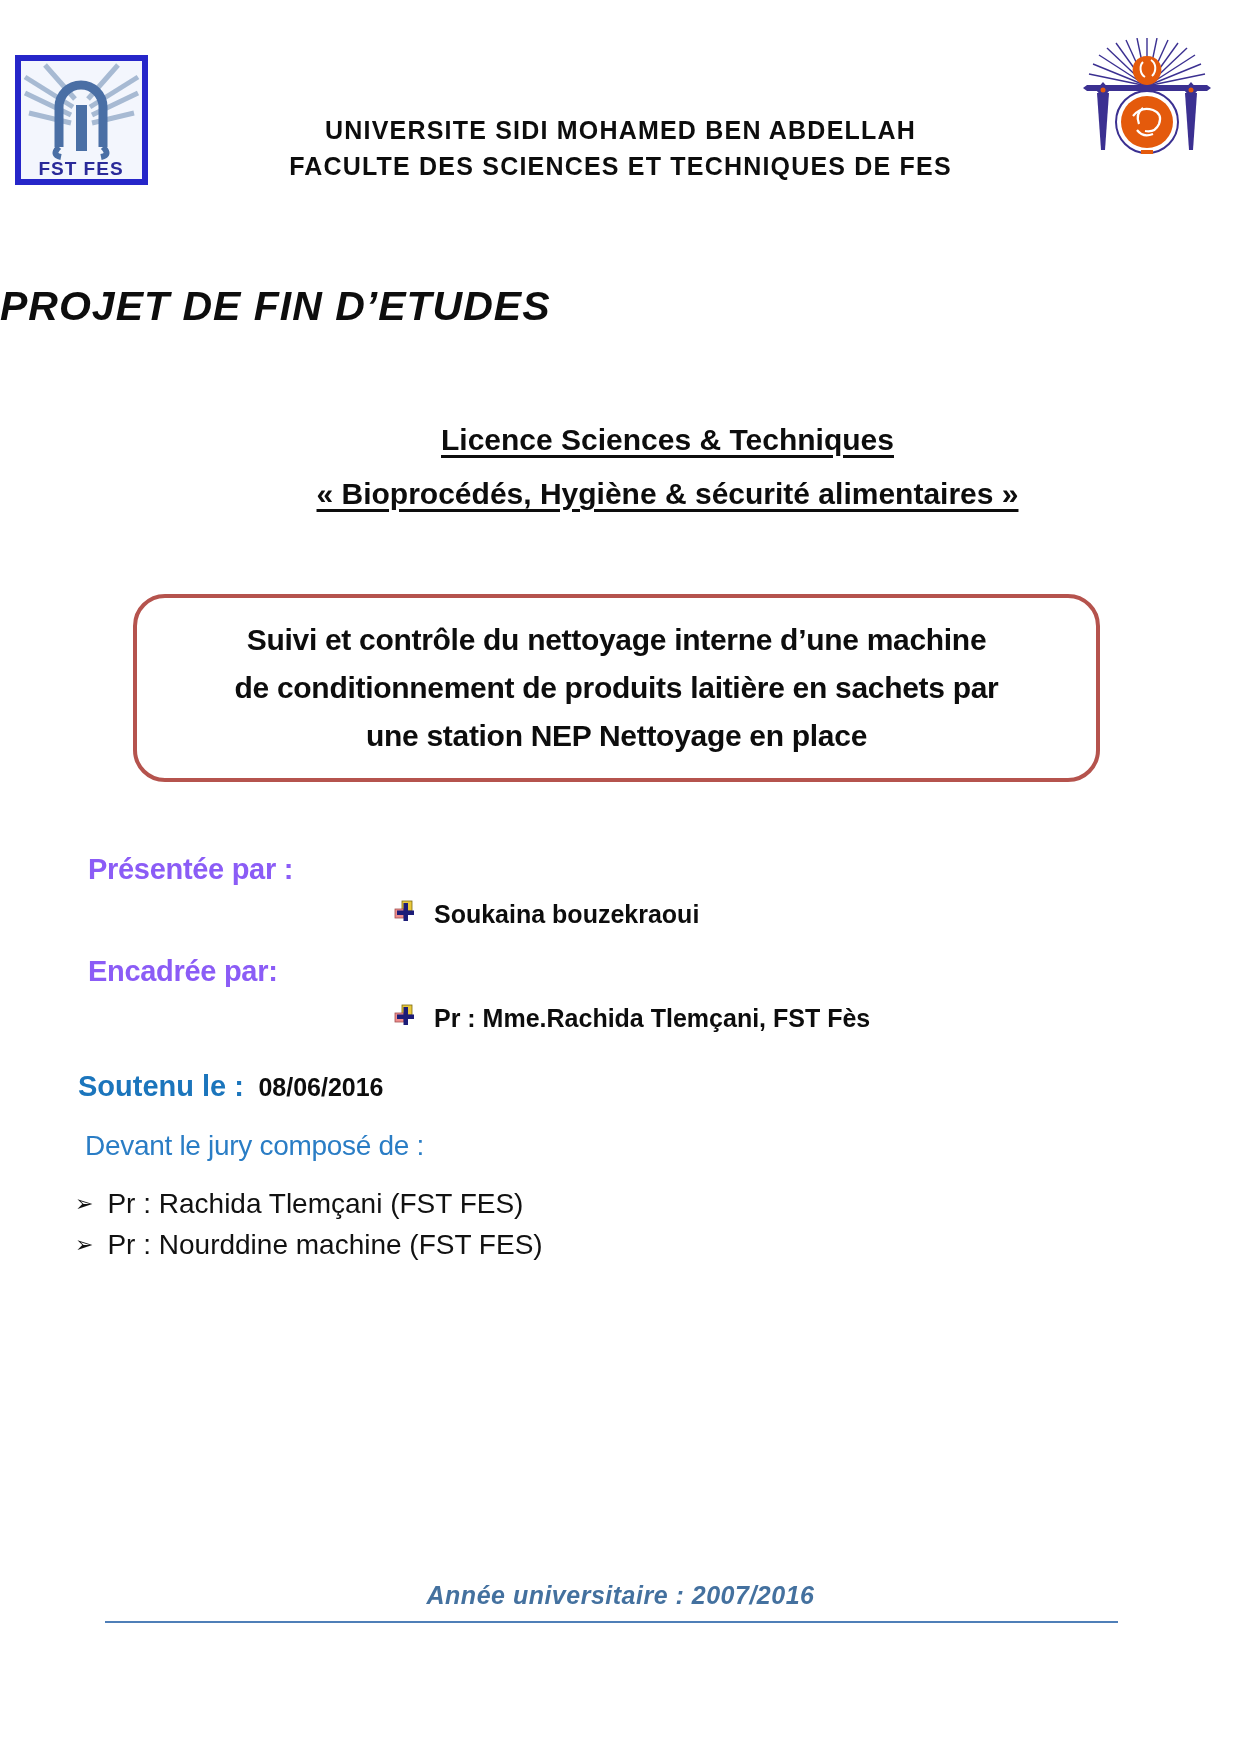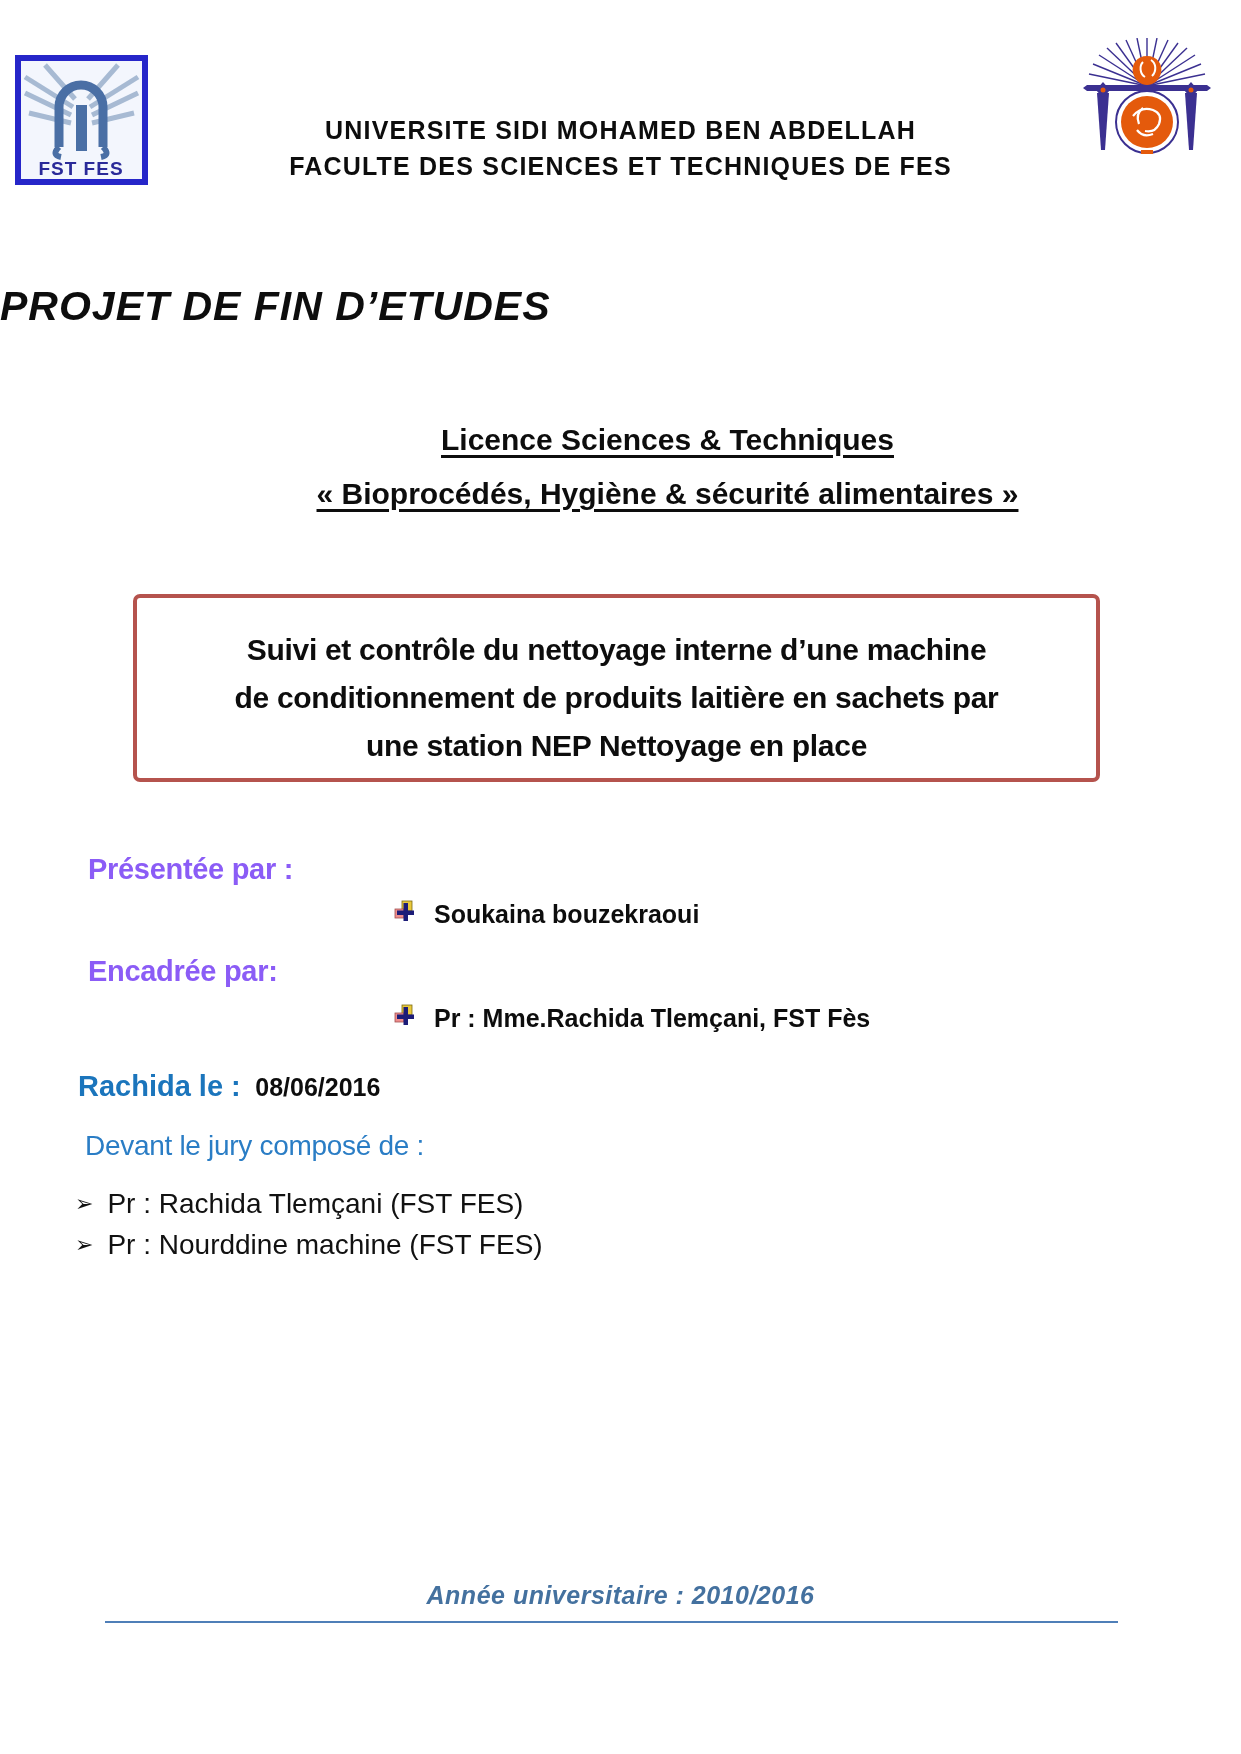--- a/index.html
+++ b/index.html
@@ -22,23 +22,23 @@
   .subtitle{
     position:absolute;left:0;width:1241px;text-align:center;
     font-size:30px;font-weight:bold;color:#0d0d0d;padding-left:47px;
   }
   .subtitle span{text-decoration:underline;text-underline-offset:5px;}
   .subtitle1{top:423px;}
   .subtitle2{top:477px;}
   
   .title-box{
     position:absolute;left:133px;top:594px;width:967px;height:188px;
-    border:4px solid #b5534d;border-radius:7px;background:#ffffff;
+    border:4px solid #b5534d;border-radius:32px;background:#ffffff;
     display:flex;flex-direction:column;justify-content:flex-start;
-    padding-top:28px;box-sizing:border-box;
+    padding-top:18px;box-sizing:border-box;
   }
   .title-box .box-line{
     text-align:center;font-size:30px;font-weight:bold;color:#0d0d0d;
     line-height:48px;letter-spacing:-0.3px;
   }
   
   .blue-heading{
     position:absolute;font-size:29px;font-weight:bold;color:#8b5cf6;letter-spacing:-0.3px;
   }
   .lbl-presentee{left:88px;top:853px;}
@@ -183,33 +183,33 @@
     <svg class="flower" viewBox="0 0 22 22">
       <rect x="8" y="1" width="10" height="10" fill="#e9c93b" stroke="#7a6a12" stroke-width="0.8"></rect>
       <rect x="1" y="9" width="9" height="9" fill="#ef8d8d" stroke="#a05050" stroke-width="0.8"></rect>
       <rect x="9.5" y="3" width="4.5" height="18" fill="#1c1c78"></rect>
       <rect x="3" y="10.5" width="17" height="4.5" fill="#1c1c78"></rect>
     </svg>
     <span class="item-text">Pr : Mme.Rachida Tlemçani, FST Fès</span>
   </div>
 
   <div class="defense-line">
-    <span class="blue">Rachida le :</span>
+    <span class="blue">Soutenu le :</span>
     <span class="date">08/06/2016</span>
   </div>
 
   <div class="jury-label">Devant le jury composé de :</div>
 
   <div class="jury-list">
     <div class="jury-row">
       <span class="arrow">➢</span>
       <span>Pr : Rachida Tlemçani (FST FES)</span>
     </div>
     <div class="jury-row">
       <span class="arrow">➢</span>
       <span>Pr : Nourddine machine (FST FES)</span>
     </div>
   </div>
 
-  <div class="footer-year">Année universitaire : 2010/2016</div>
+  <div class="footer-year">Année universitaire : 2007/2016</div>
   <div class="footer-rule"></div>
 
 </div>
 
 </body></html>

